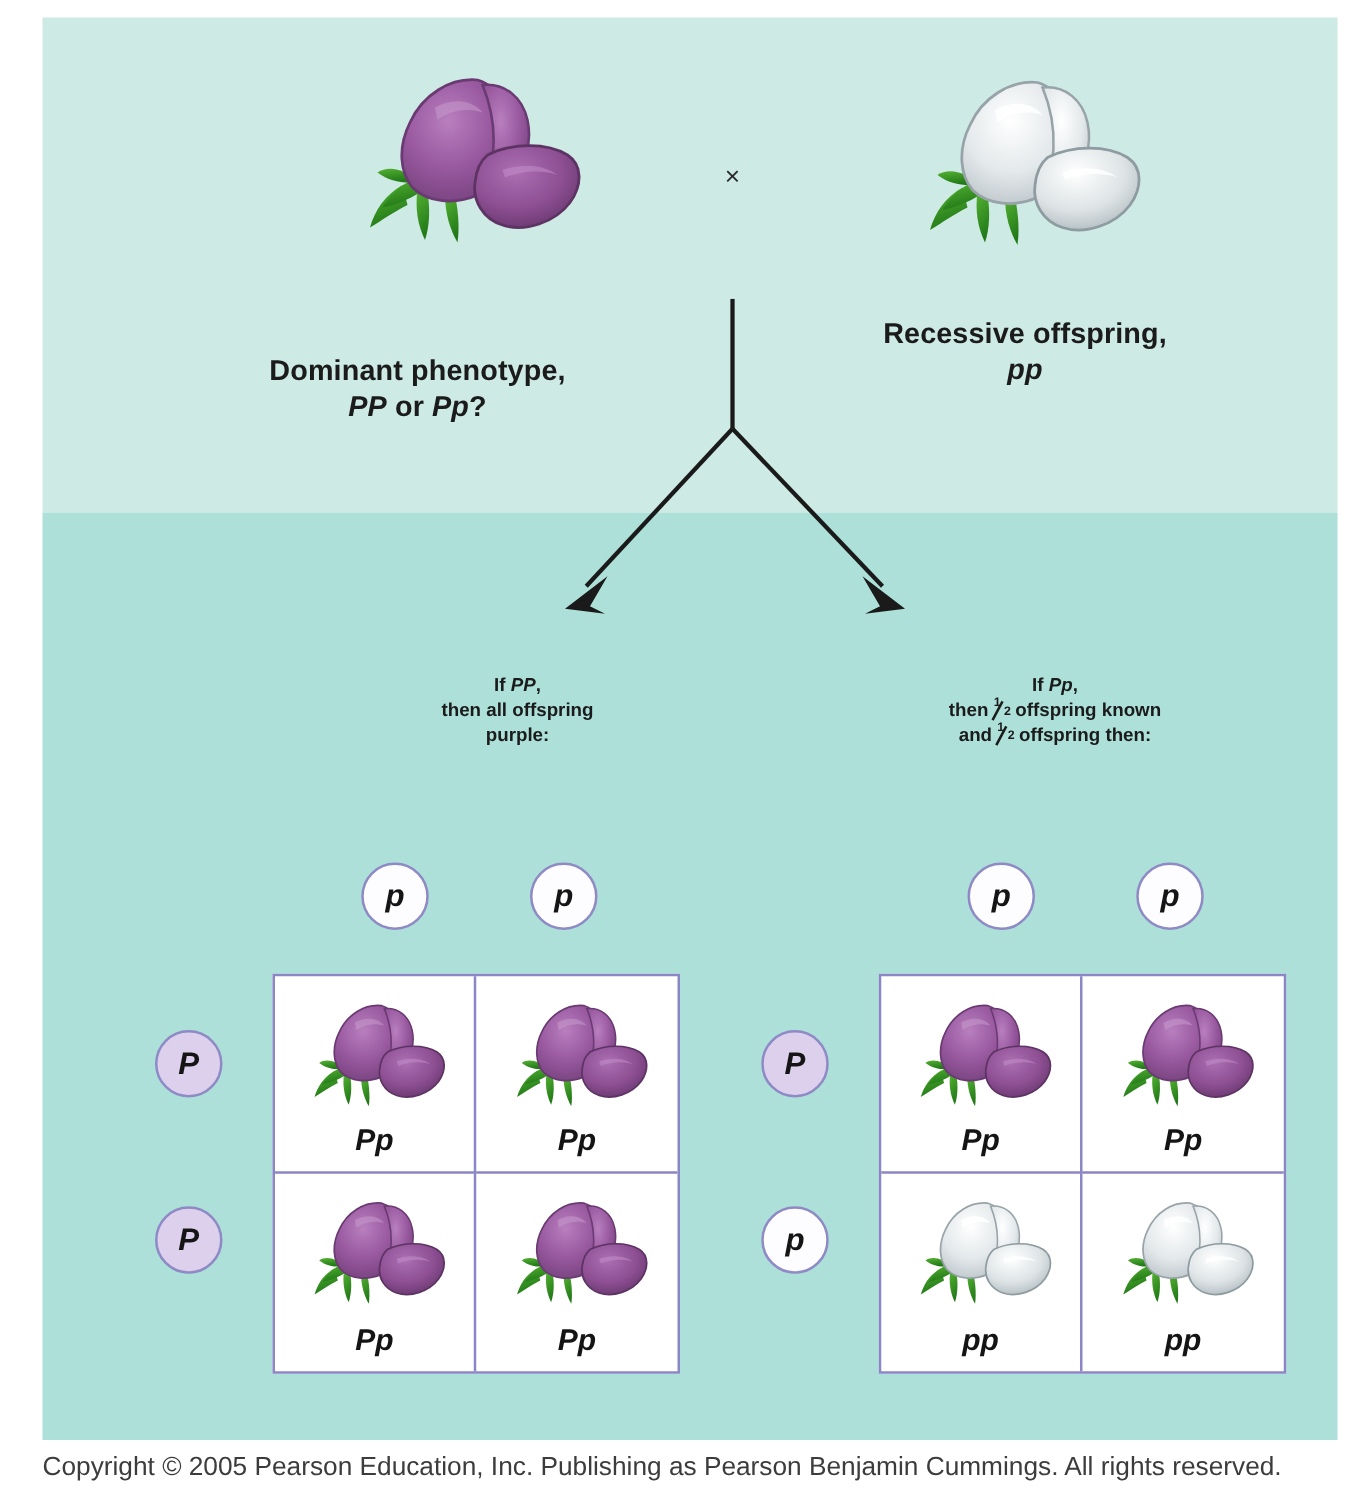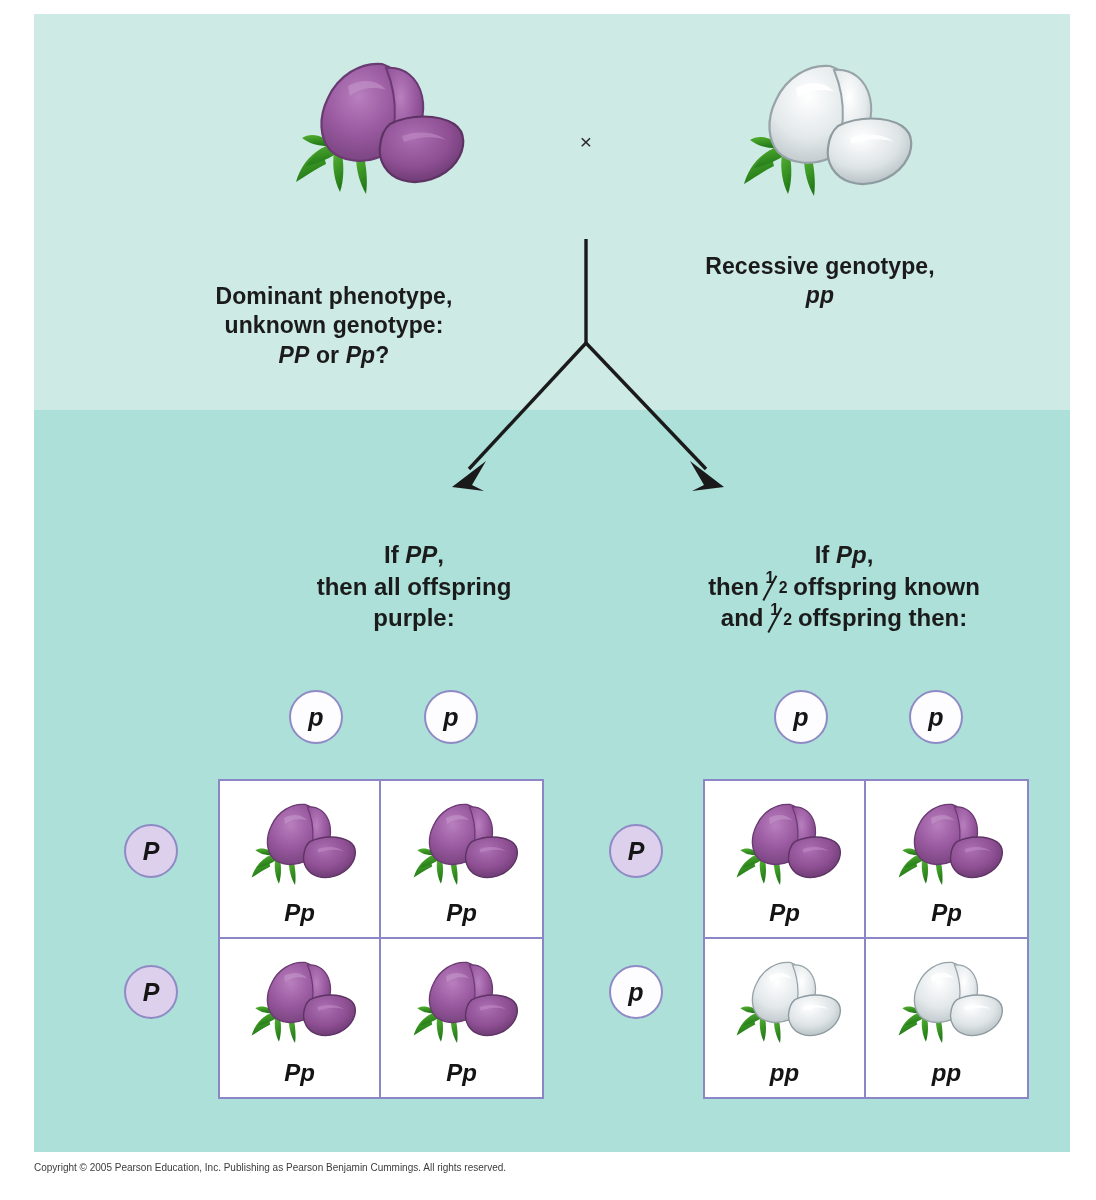--- a/index.html
+++ b/index.html
@@ -71,21 +71,21 @@
     width: 420px;
     height: 285px;
   }
 
   
   .branch-caption {
     position: absolute;
     text-align: center;
     color: #1b1b1b;
     font-weight: bold;
-    font-size: 24px;
+    font-size: 15px;
     line-height: 1.32;
   }
   .branch-caption .gene { font-style: italic; }
   .frac {
     display: inline-block;
     position: relative;
     width: 0.88em;
     height: 1em;
     vertical-align: -0.08em;
   }
@@ -166,21 +166,21 @@
     font-weight: bold;
     font-style: italic;
     color: #141414;
   }
 
   
   #copyright {
     position: absolute;
     left: 34px;
     top: 1162px;
-    font-size: 10px;
+    font-size: 21px;
     color: #3c3c3c;
     font-family: "Liberation Sans", sans-serif;
     white-space: nowrap;
   }
 </style>
 </head>
 <body>
 
 <svg width="0" height="0" style="position:absolute" aria-hidden="true">
   <defs>
@@ -269,28 +269,27 @@
   <div class="flower" style="left:700px; top:40px; width:200px; height:150px;">
     <svg viewBox="0 0 200 150">
         <use href="#sym-flower-white"></use>
       </svg>
   </div>
 
   <div class="cross-symbol" style="left:532px; top:116px; width:40px;">×</div>
 
   <div class="parent-caption" style="left:110px; top:238px; width:380px;margin-top:30px;">
     <div>Dominant phenotype,</div>
-    <div>unknown genotype:</div>
     <div>
       <span class="gene">PP</span><span> or </span><span class="gene">Pp</span><span>?</span>
     </div>
   </div>
 
   <div class="parent-caption" style="left:596px; top:238px; width:380px;">
-    <div>Recessive genotype,</div>
+    <div>Recessive offspring,</div>
     <div class="gene">pp</div>
   </div>
 
   <svg id="arrow-fork" viewBox="0 0 420 285">
     <path d="M172 0 L172 104" stroke="#1a1a1a" stroke-width="3.4" fill="none"></path>
     <path d="M172 104 L55 230" stroke="#1a1a1a" stroke-width="3.4" fill="none"></path>
     <path d="M172 104 L292 230" stroke="#1a1a1a" stroke-width="3.4" fill="none"></path>
     <path d="M38 248 L72 222 L58 246 L70 252 Z" fill="#1a1a1a"></path>
     <path d="M310 248 L276 222 L290 246 L278 252 Z" fill="#1a1a1a"></path>
   </svg>

